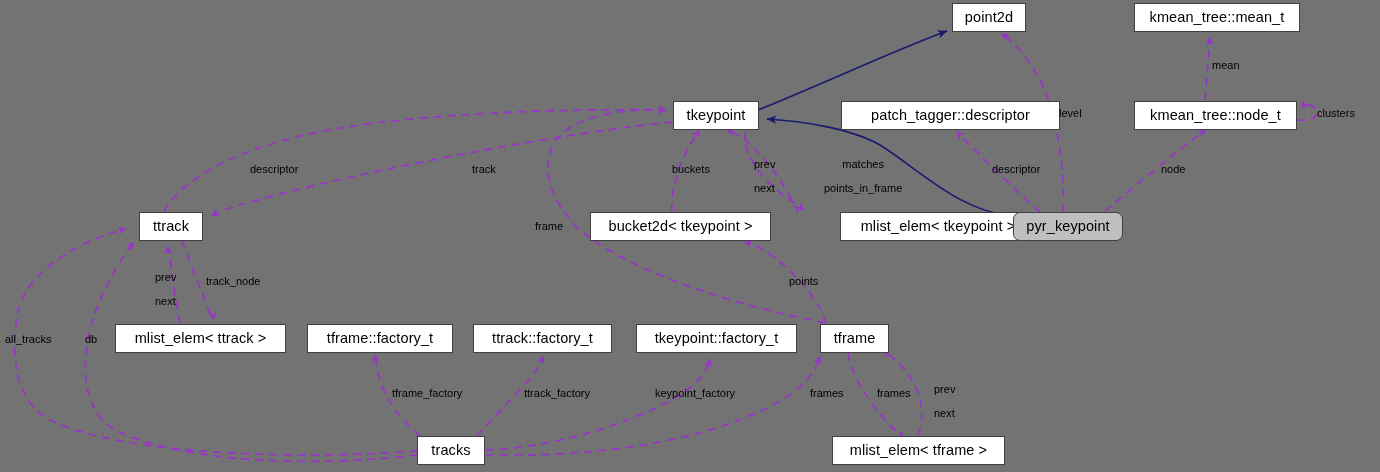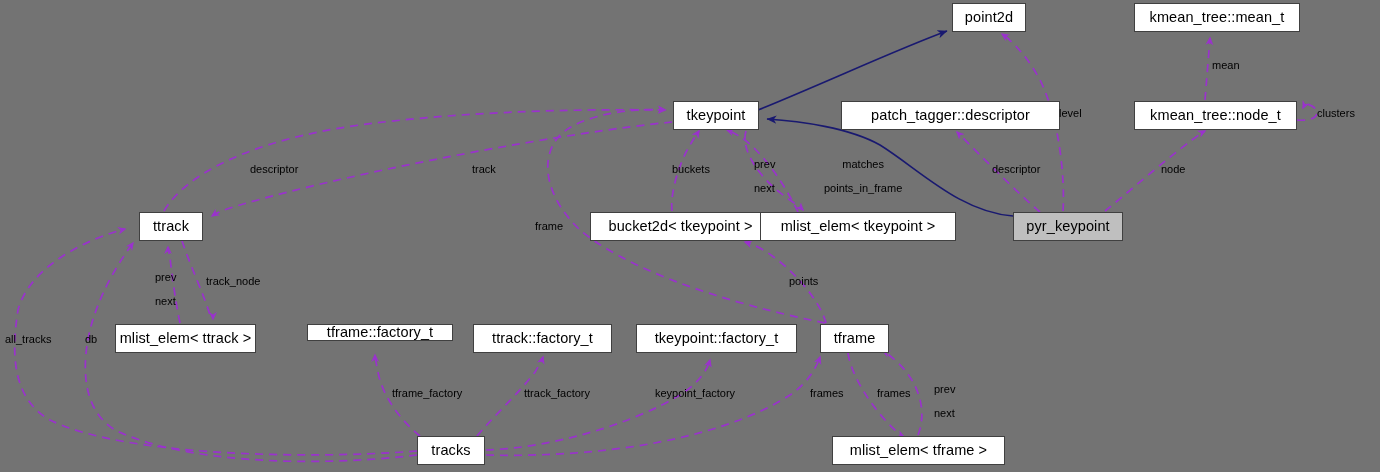--- a/index.html
+++ b/index.html
@@ -32,20 +32,21 @@
     line-height: 1;
     display: flex;
     align-items: center;
     justify-content: center;
     white-space: nowrap;
     letter-spacing: 0.1px;
   }
   .node.highlight {
     background: #bfbfbf;
     border-color: #404040;
+    border-radius: 7px;
   }
   .edge-label {
     position: absolute;
     font-size: 11px;
     line-height: 17px;
     color: #000000;
     white-space: pre;
     background: transparent;
   }
   .edge-label.two-line { line-height: 24px; }
@@ -129,27 +130,27 @@
   <div class="node" style="left:673px;top:101px;width:86px;height:29px;">tkeypoint</div>
 
   <div class="node" style="left:841px;top:101px;width:219px;height:29px;">patch_tagger::descriptor</div>
 
   <div class="node" style="left:1134px;top:101px;width:163px;height:29px;">kmean_tree::node_t</div>
 
   <div class="node" style="left:139px;top:212px;width:64px;height:29px;">ttrack</div>
 
   <div class="node" style="left:590px;top:212px;width:181px;height:29px;">bucket2d&lt; tkeypoint &gt;</div>
 
-  <div class="node" style="left:760px;top:212px;width:196px;height:29px;">mlist_elem&lt; tkeypoint &gt;</div>
+  <div class="node" style="left:840px;top:212px;width:196px;height:29px;">mlist_elem&lt; tkeypoint &gt;</div>
 
   <div class="node highlight" style="left:1013px;top:212px;width:110px;height:29px;">pyr_keypoint</div>
 
-  <div class="node" style="left:115px;top:324px;width:141px;height:29px;">mlist_elem&lt; ttrack &gt;</div>
-
-  <div class="node" style="left:307px;top:324px;width:146px;height:17px;">tframe::factory_t</div>
+  <div class="node" style="left:115px;top:324px;width:171px;height:29px;">mlist_elem&lt; ttrack &gt;</div>
+
+  <div class="node" style="left:307px;top:324px;width:146px;height:29px;">tframe::factory_t</div>
 
   <div class="node" style="left:636px;top:324px;width:161px;height:29px;">tkeypoint::factory_t</div>
 
   <div class="node" style="left:473px;top:324px;width:139px;height:29px;">ttrack::factory_t</div>
 
   <div class="node" style="left:820px;top:324px;width:69px;height:29px;">tframe</div>
 
   <div class="node" style="left:417px;top:436px;width:68px;height:29px;">tracks</div>
 
   <div class="node" style="left:832px;top:436px;width:173px;height:29px;">mlist_elem&lt; tframe &gt;</div>

